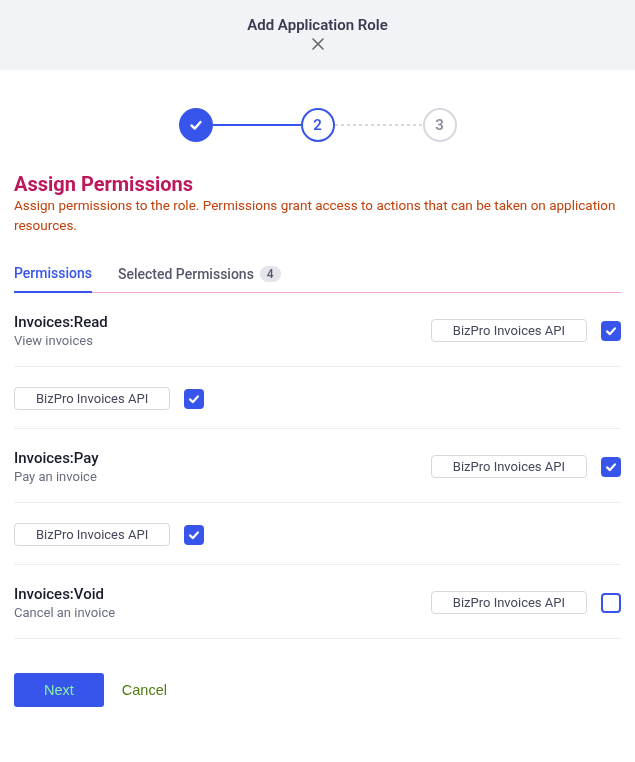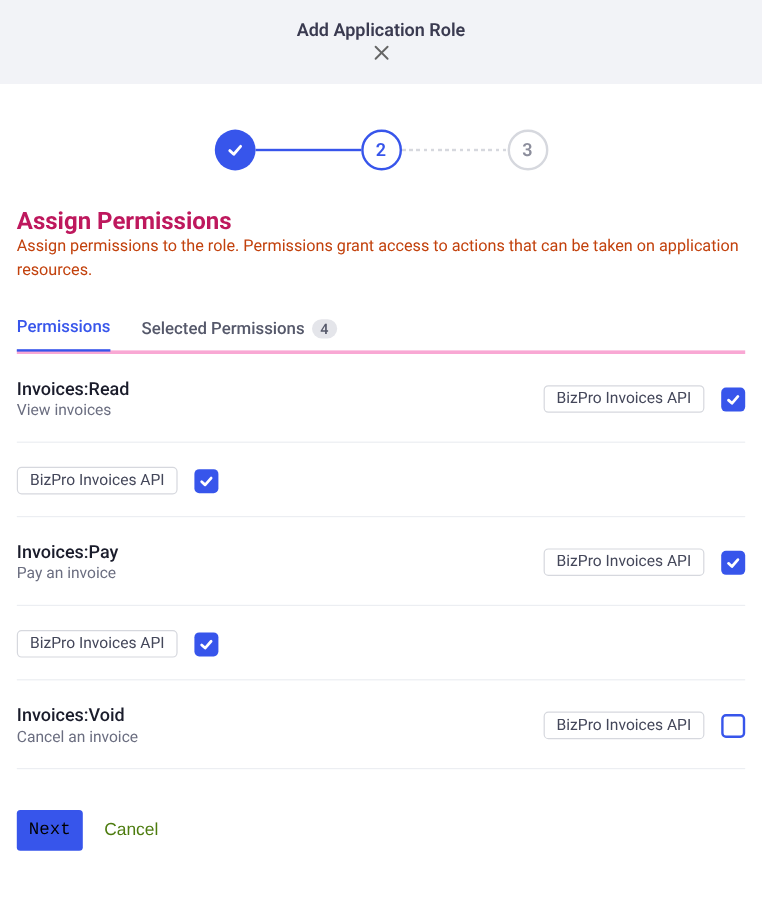--- a/index.html
+++ b/index.html
@@ -81,21 +81,21 @@
   .section-desc {
     font-size: 13.5px;
     color: #c2410c;
     line-height: 1.45;
     margin-bottom: 30px;
   }
   .tabs {
     display: flex;
     align-items: center;
     gap: 26px;
-    border-bottom: 3px solid #f9a8d4;
+    border-bottom: 1px solid #f9a8d4;
   }
   .tab {
     font-size: 14px;
     font-weight: 500;
     padding: 0 0 10px 0;
     cursor: pointer;
     display: flex;
     align-items: center;
     gap: 6px;
   }
@@ -135,21 +135,21 @@
   .perm-right {
     display: flex;
     align-items: center;
     gap: 14px;
   }
   .api-badge {
     border: 1px solid #d6d8de;
     border-radius: 4px;
     font-size: 13px;
     color: #44475a;
-    padding: 3px 10px;
+    padding: 3px 21px;
     background: #fff;
     white-space: nowrap;
   }
   .checkbox {
     width: 20px;
     height: 20px;
     border-radius: 4px;
     display: flex;
     align-items: center;
     justify-content: center;
@@ -163,28 +163,27 @@
     border: 2px solid #3755eb;
   }
   .footer {
     padding: 34px 14px 0 14px;
     display: flex;
     align-items: center;
     gap: 18px;
   }
   .btn-primary {
     background: #3755eb;
-    color: #000000;
+    color: #86efac;
     font-size: 14.5px;
     font-weight: 500;
     border: none;
     border-radius: 3px;
-    padding: 9px 10px;
-    cursor: pointer;
-    font-family: Liberation Mono, monospace;
+    padding: 9px 30px;
+    cursor: pointer;
   }
   .btn-link {
     background: none;
     border: none;
     color: #4d7c0f;
     font-size: 14.5px;
     font-weight: 500;
     cursor: pointer;
   }
 </style>

